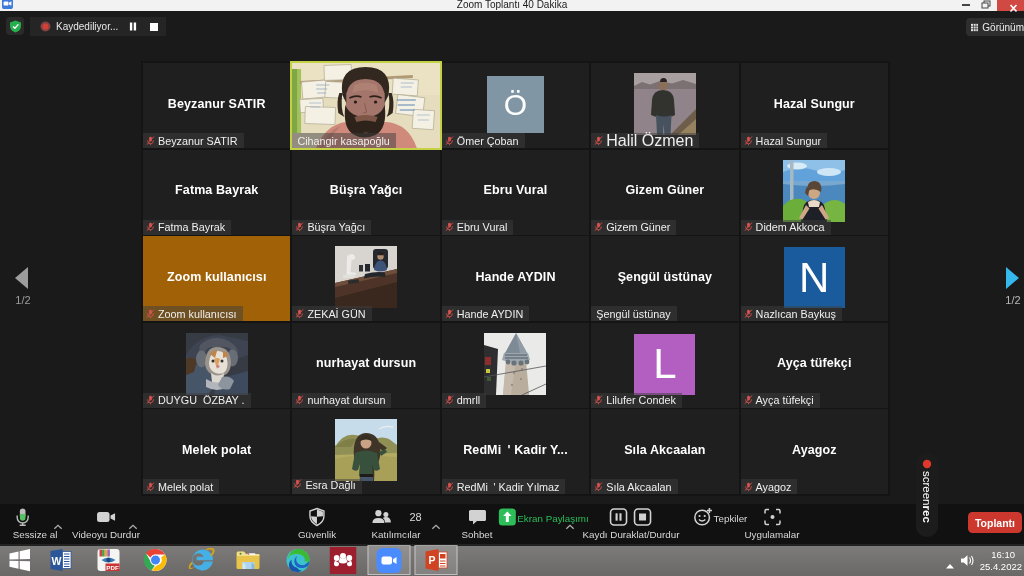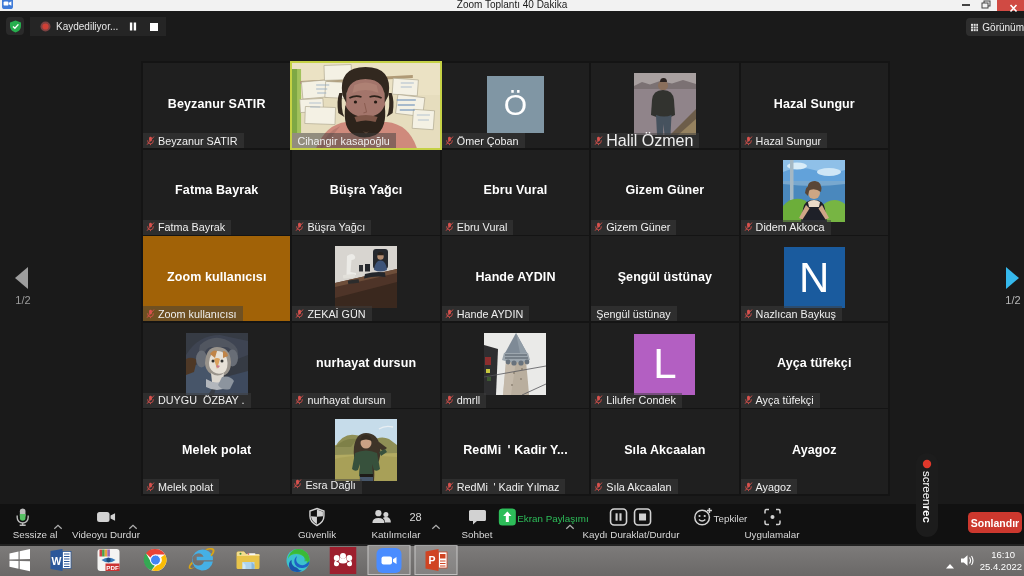--- a/index.html
+++ b/index.html
@@ -611,21 +611,21 @@
   </div>
 <div style="position:absolute;left:772px;top:507px;transform:translateX(-50%);display:flex;flex-direction:column;align-items:center;">
     <div style="height:20px;display:flex;align-items:center;">
       <svg width="20" height="20" viewBox="0 0 20 20">
         <path d="M2.5 6.5 v-2.5 a1.5 1.5 0 0 1 1.5 -1.5 h2.5 M13.5 2.5 h2.5 a1.5 1.5 0 0 1 1.5 1.5 v2.5 M17.5 13.5 v2.5 a1.5 1.5 0 0 1 -1.5 1.5 h-2.5 M6.5 17.5 h-2.5 a1.5 1.5 0 0 1 -1.5 -1.5 v-2.5" fill="none" stroke="#d2d2d2" stroke-width="1.5"></path>
         <circle cx="10" cy="10" r="2" fill="#d2d2d2"></circle>
       </svg>
     </div>
     <div style="color:#d8d8d8;font-size:9.8px;margin-top:2px;white-space:nowrap;">Uygulamalar</div>
   </div>
-<div style="position:absolute;left:968px;top:512px;width:54px;height:21px;background:#cc382e;border-radius:4.5px;display:flex;align-items:center;justify-content:center;color:#fff;font-size:10.5px;font-weight:bold;">Sonlandır</div>
+<div style="position:absolute;left:968px;top:512px;width:54px;height:21px;background:#cc382e;border-radius:4.5px;display:flex;align-items:center;justify-content:center;color:#fff;font-size:10.5px;font-weight:bold;">Toplantı</div>
 
 <div class="abs" style="left:0;top:544px;width:1024px;height:32px;background:linear-gradient(#7d7b7a,#6a6867);border-top:2px solid #222;box-sizing:border-box;"></div>
 <div style="position:absolute;left:19.5px;top:545px;transform:translateX(-50%);width:43px;height:30px;display:flex;align-items:center;justify-content:center;box-sizing:border-box;">
     <svg width="24" height="24" viewBox="0 0 24 24">
       <path d="M2 5.5 L11 3.5 V11.2 L2 11.6 Z" fill="#fff"></path>
       <path d="M12.2 3.2 L22.5 1 V11 L12.2 11.2 Z" fill="#fff"></path>
       <path d="M2 12.8 L11 13 V20.8 L2 18.8 Z" fill="#fff"></path>
       <path d="M12.2 13 L22.5 13.2 V23.2 L12.2 21 Z" fill="#fff"></path>
     </svg>
   </div>

